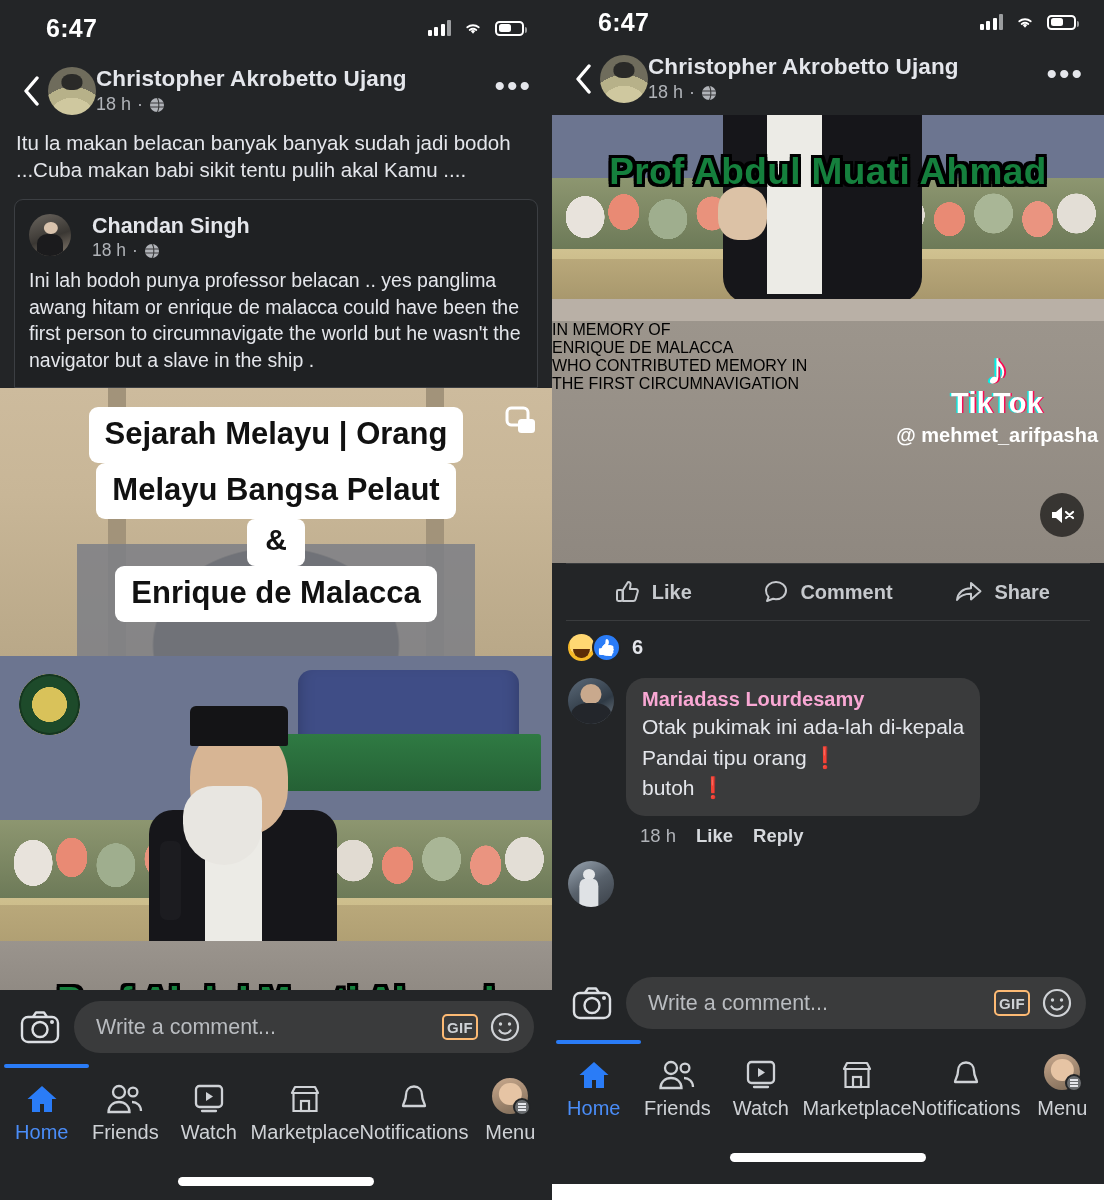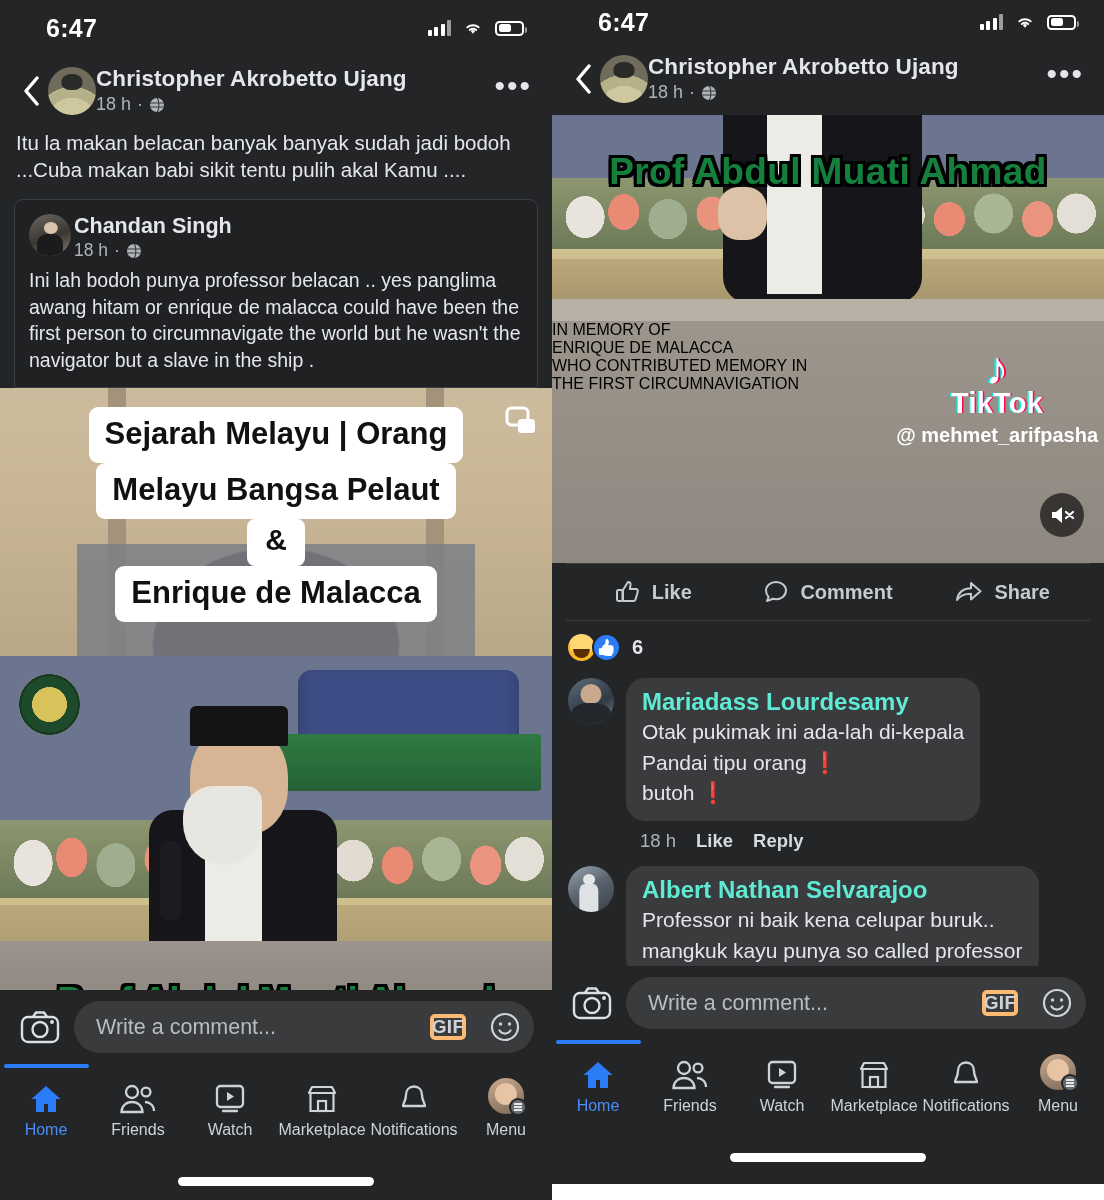--- a/index.html
+++ b/index.html
@@ -50,21 +50,21 @@
   .ph-meta{ color:#b0b3b8; font-size:18px; margin-top:2px; display:flex; align-items:center; gap:6px; }
   .globe{ width:16px; height:16px; display:inline-block; }
   .dots{ color:#e4e6eb; font-size:30px; line-height:10px; letter-spacing:2px; padding-bottom:10px; }
 
   
   .posttext{ color:#e4e6eb; font-size:20.5px; line-height:1.32; padding:2px 18px 10px 16px; }
 
   
   .shared{ margin:6px 14px 0 14px; border:1px solid #3c3f43; border-radius:9px 9px 0 0;
            background:#1f2123; padding:14px 16px 14px 14px; }
-  .sh-head{ display:flex; gap:3px; align-items:flex-start; }
+  .sh-head{ display:flex; gap:21px; align-items:flex-start; }
   .sh-av{ width:42px; height:42px; border-radius:50%; flex:0 0 42px; overflow:hidden; position:relative;
           background:linear-gradient(160deg,#6b665f 0%,#3a3733 55%,#8a7f72 100%); }
   .sh-av::before{ content:""; position:absolute; left:52%; top:18%; width:34%; height:30%;
       transform:translateX(-50%); background:#d9c3ad; border-radius:50%; }
   .sh-av::after{ content:""; position:absolute; left:50%; top:48%; width:62%; height:58%;
       transform:translateX(-50%); background:#1b1b1d; border-radius:40% 40% 0 0; }
   .sh-name{ color:#e4e6eb; font-size:21.5px; font-weight:700; }
   .sh-meta{ color:#b0b3b8; font-size:17.5px; margin-top:1px; display:flex; align-items:center; gap:6px; }
   .sh-body{ color:#e4e6eb; font-size:19.5px; line-height:1.36; margin-top:6px; }
 
@@ -159,42 +159,42 @@
       transform:translateX(-50%); background:#c9a98d; border-radius:50% 50% 46% 46%; }
   .c-av.m1::after{ content:""; position:absolute; left:50%; top:54%; width:86%; height:56%;
       transform:translateX(-50%); background:#23262b; border-radius:44% 44% 0 0; }
   .c-av.m2{ background:linear-gradient(150deg,#9aa6b2 0%,#58616b 50%,#3a4048 100%); }
   .c-av.m2::before{ content:""; position:absolute; left:46%; top:18%; width:26%; height:24%;
       transform:translateX(-50%); background:#e4e6e8; border-radius:50%; }
   .c-av.m2::after{ content:""; position:absolute; left:46%; top:40%; width:42%; height:60%;
       transform:translateX(-50%); background:#dfe2e5; border-radius:26% 26% 0 0; }
   .c-col{ flex:1; min-width:0; }
   .bubble{ background:#3a3b3c; border-radius:19px; padding:10px 16px 12px 16px; display:inline-block; max-width:100%; }
-  .c-name{ color:#5eead4; font-size:24px; font-weight:700; margin-bottom:1px; }
+  .c-name{ color:#f9a8d4; font-size:20px; font-weight:700; margin-bottom:1px; }
   .c-text{ color:#e4e6eb; font-size:21px; line-height:1.46; }
   .c-actions{ display:flex; gap:20px; padding:9px 0 4px 14px; color:#b0b3b8; font-size:18.5px; }
   .c-actions .lk,.c-actions .rp{ color:#d6d9dd; font-weight:700; }
 
   
   .composer{ position:absolute; left:0; right:0; bottom:136px; height:74px;
              display:flex; align-items:center; gap:14px; padding:0 18px 0 20px; background:#232527; }
   .cam{ width:40px; height:34px; flex:0 0 40px; }
   .cbox{ flex:1; height:52px; background:#3a3b3c; border-radius:26px; display:flex; align-items:center;
-         padding:0 14px 0 22px; gap:24px; }
+         padding:0 14px 0 22px; gap:12px; }
   .cplace{ flex:1; color:#b9bcc0; font-size:21.5px; }
-  .gif{ width:36px; height:26px; border:4px solid #fdba74; border-radius:5px; color:#cfd2d6;
-        font-size:19px; font-weight:700; display:flex; align-items:center; justify-content:center; letter-spacing:.3px; }
+  .gif{ width:36px; height:26px; border:2px solid #fdba74; border-radius:5px; color:#cfd2d6;
+        font-size:15px; font-weight:700; display:flex; align-items:center; justify-content:center; letter-spacing:.3px; }
   .smiley{ width:30px; height:30px; }
 
   
   .navwrap{ position:absolute; left:0; right:0; bottom:0; height:136px; background:#232527; }
   .navline{ position:absolute; top:0; left:4px; width:85px; height:4px; background:#2a7cf7; border-radius:2px; }
   .nav{ display:flex; align-items:flex-start; height:100px; padding-top:16px; }
   .navitem{ flex:1; display:flex; flex-direction:column; align-items:center; gap:7px; }
-  .navitem .lbl{ color:#cfd2d6; font-size:16px; }
+  .navitem .lbl{ color:#cfd2d6; font-size:20px; }
   .navitem.active .lbl{ color:#4a8df8; }
   .navicon{ height:34px; display:flex; align-items:flex-end; }
   .navav{ width:36px; height:36px; border-radius:50%; position:relative; overflow:visible;
           background:linear-gradient(160deg,#c9a98d,#7d6a57); }
   .navav .face{ position:absolute; left:50%; top:14%; width:62%; height:62%; transform:translateX(-50%);
           background:#e6c4a4; border-radius:50%; }
   .navav .badge{ position:absolute; right:-3px; bottom:-2px; width:18px; height:18px; border-radius:50%;
           background:#6a6d70; border:2px solid #232527; display:flex; align-items:center; justify-content:center; }
   .navav .badge::before{ content:""; width:8px; height:1.6px; background:#e4e6eb;
           box-shadow:0 -3px 0 #e4e6eb, 0 3px 0 #e4e6eb; }
@@ -509,32 +509,20 @@
         <div class="c-actions">
           <span>18 h</span>
           <span class="lk">Like</span>
           <span class="rp">Reply</span>
         </div>
       </div>
     </div>
 
     <div class="comment">
       <div class="c-av m2"></div>
-      <div class="c-col">
-        <div class="bubble">
-          <div class="c-name">Albert Nathan Selvarajoo</div>
-          <div class="c-text">Professor ni baik kena celupar buruk..</div>
-          <div class="c-text">mangkuk kayu punya so called professor</div>
-        </div>
-        <div class="c-actions">
-          <span>8 h</span>
-          <span class="lk">Like</span>
-          <span class="rp">Reply</span>
-        </div>
-      </div>
     </div>
 
     <div class="composer" style="bottom:148px;">
       <svg class="cam" viewBox="0 0 40 34">
         <rect x="2" y="7" width="36" height="25" rx="6" stroke="#dcdfe3" stroke-width="2.4" fill="none"></rect>
         <circle cx="20" cy="19.5" r="7.5" stroke="#dcdfe3" stroke-width="2.4" fill="none"></circle>
         <circle cx="32" cy="12" r="2" fill="#dcdfe3"></circle>
         <path d="M13 7l3-4.5h8L27 7" stroke="#dcdfe3" stroke-width="2.4" fill="none" stroke-linejoin="round"></path>
       </svg>
       <div class="cbox">

